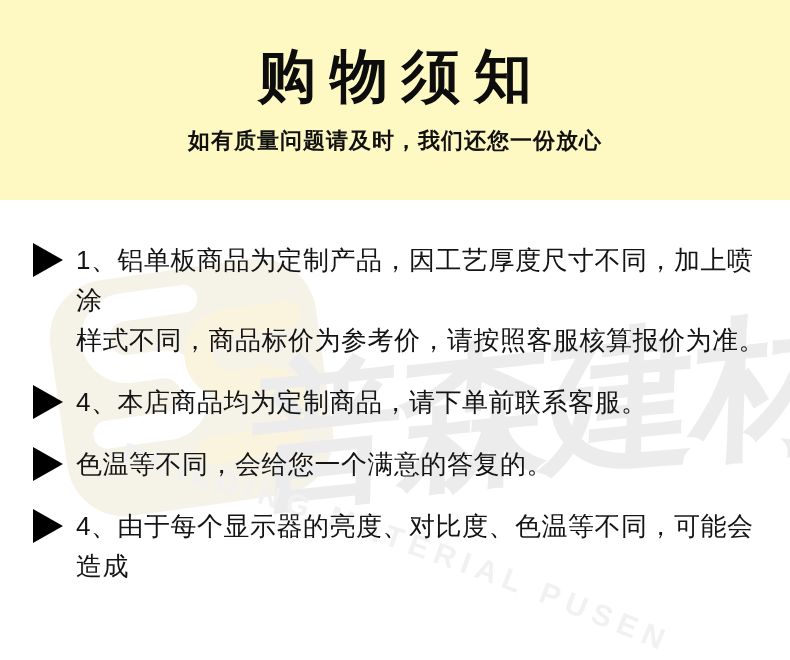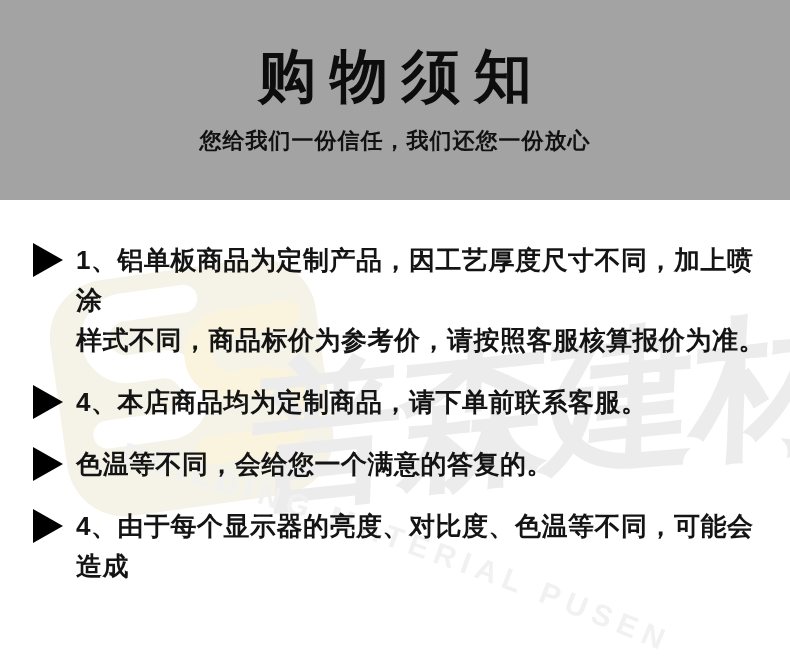--- a/index.html
+++ b/index.html
@@ -67,33 +67,33 @@
     width: 0; height: 0;
     border-top: 17px solid transparent;
     border-bottom: 17px solid transparent;
     border-left: 30px solid #000000;
     margin-top: 3px;
     margin-right: 13px;
   }
   .item-text {
     font-size: 26px;
     line-height: 40px;
-    font-weight: 700;
+    font-weight: 400;
     color: #141414;
     letter-spacing: 0.5px;
   }
 </style>
 </head>
 <body>
 
 <div class="page">
 
-  <div class="header" style="background: #a3a3a3;">
+  <div class="header" style="background: #fef9c3;">
     <div class="header-title">购物须知</div>
-    <div class="header-subtitle">您给我们一份信任，我们还您一份放心</div>
+    <div class="header-subtitle">如有质量问题请及时，我们还您一份放心</div>
   </div>
 
   <svg class="watermark" viewBox="0 0 790 460" xmlns="http://www.w3.org/2000/svg" aria-hidden="true">
     <g transform="rotate(-8 195 190)">
       <rect x="58" y="68" width="268" height="238" rx="58" fill="#f5f2e8"></rect>
       <path d="M196 98 h-62 a30 30 0 0 0 0 62 h30 a30 30 0 0 1 0 62 h-62" fill="none" stroke="#ffffff" stroke-width="28" stroke-linecap="round"></path>
       <path d="M296 128 h-62 a30 30 0 0 0 0 62 h30 a30 30 0 0 1 0 62 h-62" fill="none" stroke="#faf3dd" stroke-width="28" stroke-linecap="round"></path>
     </g>
     <text x="290" y="288" font-size="152" font-weight="bold" fill="#ececec" transform="rotate(-6 290 288) skewX(-8)" letter-spacing="-4">普森建材</text>
     <defs>

